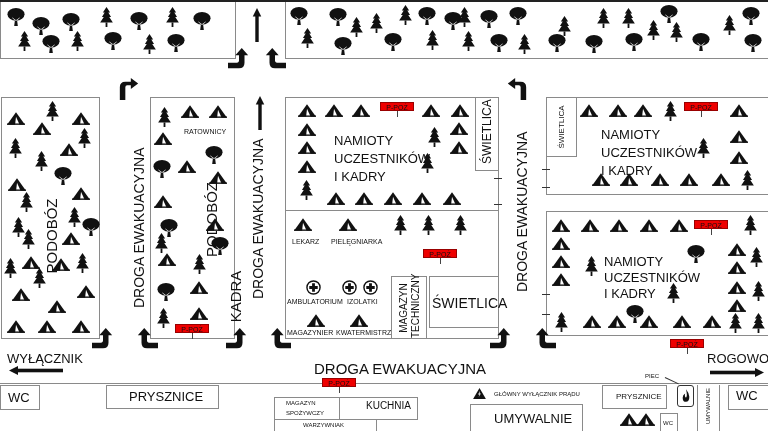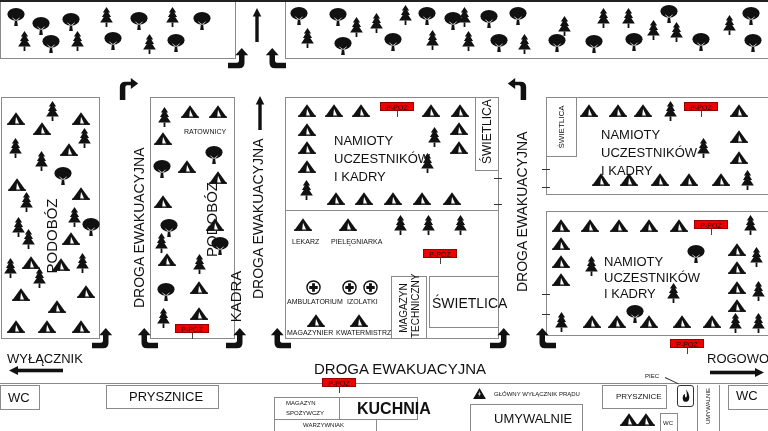--- a/index.html
+++ b/index.html
@@ -197,21 +197,21 @@
 <div class="box" style="left:0;top:385px;width:40px;height:25px;"></div>
 <div class="lbl" style="left:8px;top:391px;font-size:13px;">WC</div>
 <div class="box" style="left:106px;top:385px;width:113px;height:24px;"></div>
 <div class="lbl" style="left:129px;top:390px;font-size:13px;">PRYSZNICE</div>
 
 <div class="ppoz" style="left:322px;top:378px;">P-POŻ</div>
 <div class="box" style="left:274px;top:397px;width:66px;height:23px;"></div>
 <div class="lbl" style="left:286px;top:400px;font-size:6px;">MAGAZYN</div>
 <div class="lbl" style="left:286px;top:410px;font-size:6px;">SPOŻYWCZY</div>
 <div class="box" style="left:339px;top:397px;width:79px;height:23px;"></div>
-<div class="lbl" style="left:357px;top:401px;font-size:16px;font-weight:bold;">KUCHNIA</div>
+<div class="lbl" style="left:366px;top:401px;font-size:10px;">KUCHNIA</div>
 <div class="box" style="left:274px;top:419px;width:103px;height:14px;"></div>
 <div class="lbl" style="left:303px;top:422px;font-size:6px;">WARZYWNIAK</div>
 
 <svg class="icon" style="left:473px;top:388px" width="13" height="11">
     <use href="#warn"></use>
   </svg>
 <div class="lbl" style="left:494px;top:391px;font-size:6px;">GŁÓWNY WYŁĄCZNIK PRĄDU</div>
 <div class="box" style="left:470px;top:404px;width:113px;height:30px;"></div>
 <div class="lbl" style="left:494px;top:412px;font-size:13px;">UMYWALNIE</div>
 

